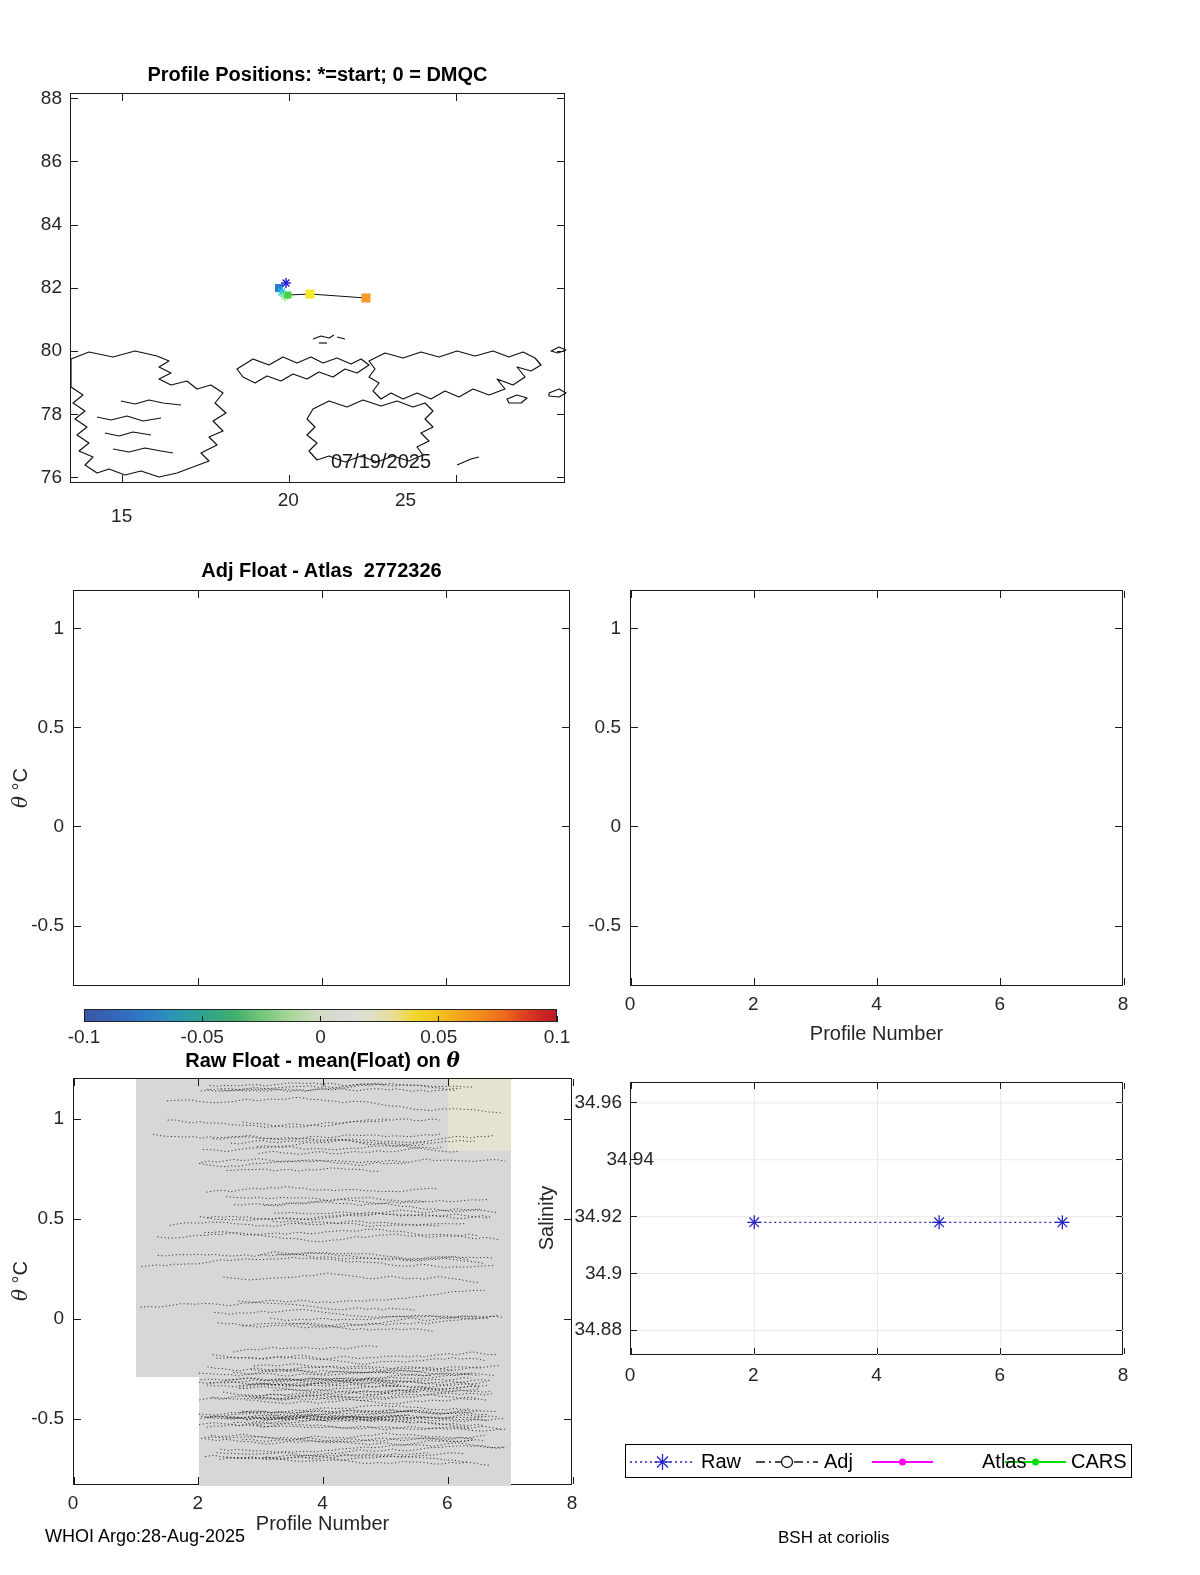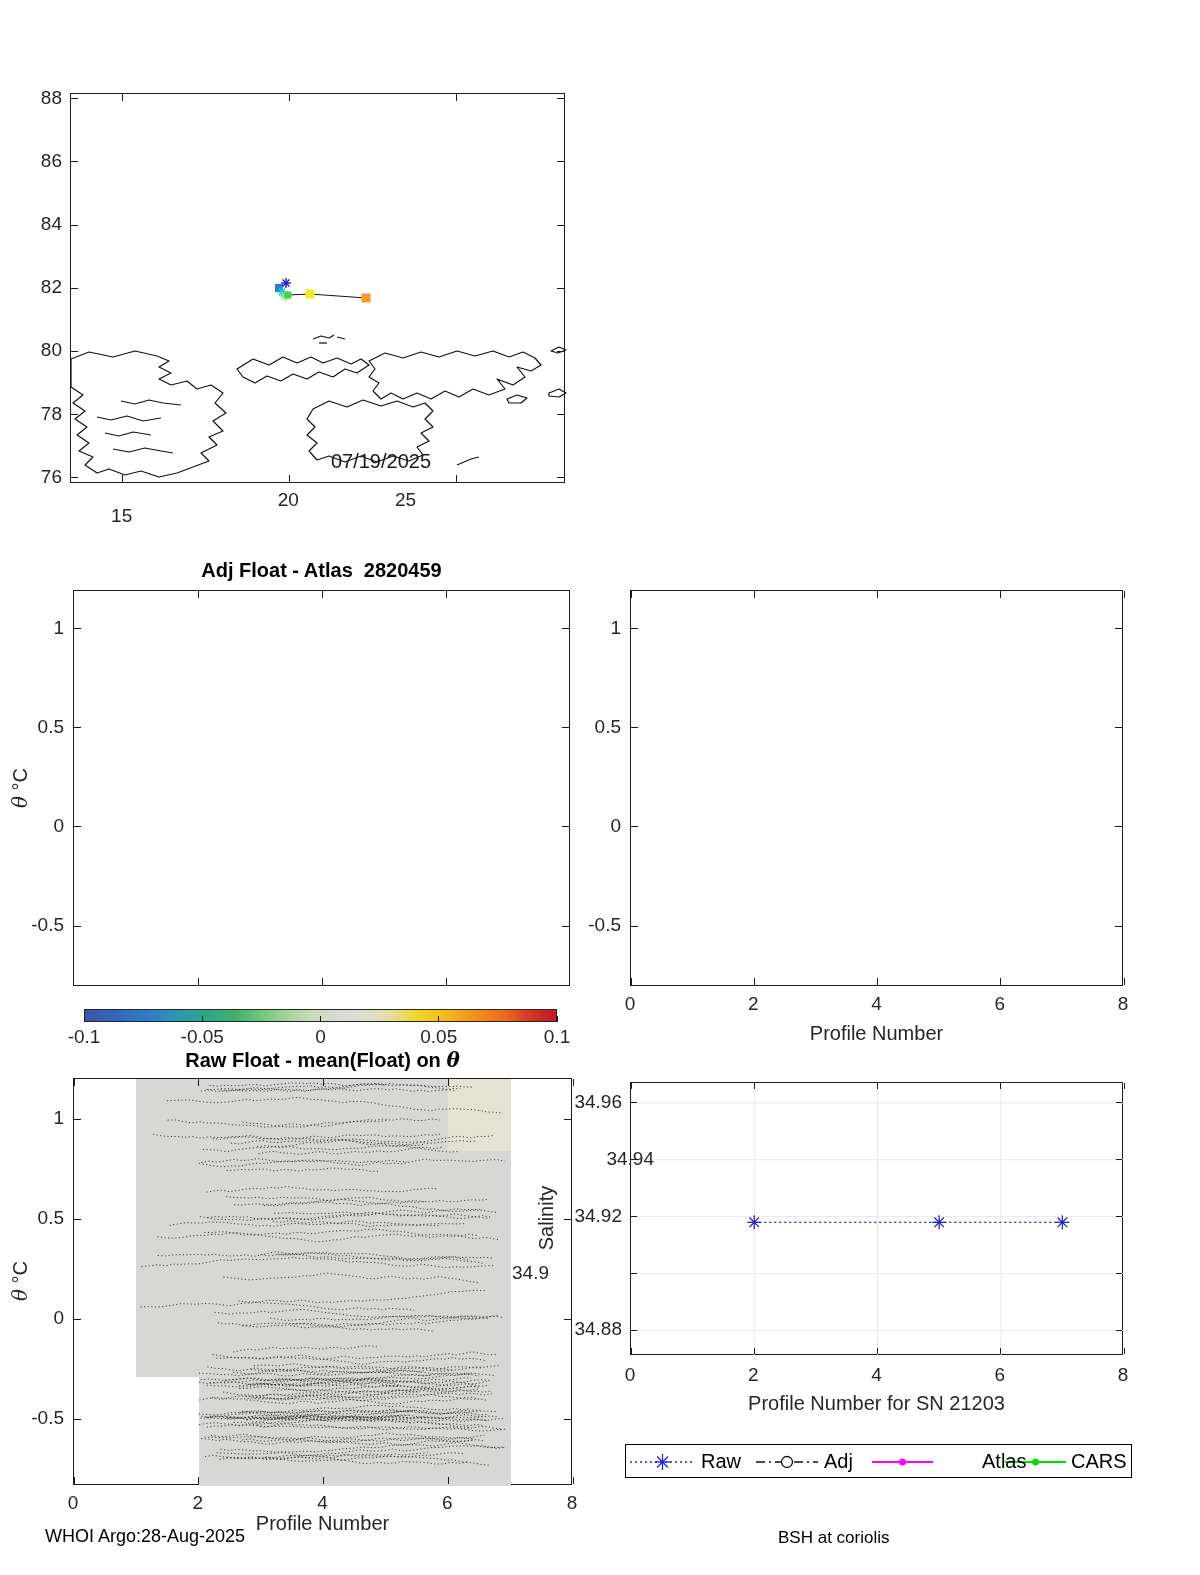--- a/index.html
+++ b/index.html
@@ -19,21 +19,22 @@
   .footertext{position:absolute;font-size:18px;color:#000;white-space:pre;}
   .cell{position:absolute;}
   sup{font-size:13px;}
   svg{position:absolute;left:0;top:0;overflow:visible;}
 </style>
 </head>
 <body>
 
 <div class="fig">
 
-  <div class="title" style="left:73px;top:559px;width:497px;">Adj Float - Atlas  2820459</div>
+  <div class="title" style="left:70px;top:63px;width:495px;">Profile Positions: *=start; 0 = DMQC</div>
+  <div class="title" style="left:73px;top:559px;width:497px;">Adj Float - Atlas  2772326</div>
   <div class="title" style="left:73px;top:1048px;width:499px;"><span>Raw Float - mean(Float) on </span><span class="th">θ</span></div>
 
   <div class="axes" id="ax-map" style="left:70px;top:93px;width:495px;height:390px;">
       <svg width="495" height="390" viewBox="0 0 495 390">
         <path d="M0,265L18,258L42,263L64,257L86,262L98,267L88,273L100,279L88,285L100,291L116,287L126,295L140,291L152,299L144,309L155,319L142,327L152,337L138,343L146,351L130,359L138,367L122,373L106,379L88,383L70,377L54,381L38,375L26,379L14,371L22,363L8,357L18,349L6,341L16,333L4,325L14,317L2,309L12,301L0,293Z" fill="none" stroke="#111" stroke-width="1.2" stroke-linejoin="round"></path>
         <path d="M26,323L40,326L56,322L72,327L90,324" fill="none" stroke="#111" stroke-width="1.2" stroke-linejoin="round"></path>
         <path d="M34,339L48,342L62,338L80,341" fill="none" stroke="#111" stroke-width="1.2" stroke-linejoin="round"></path>
         <path d="M42,355L58,358L74,354L90,357L102,359" fill="none" stroke="#111" stroke-width="1.2" stroke-linejoin="round"></path>
         <path d="M50,307L64,310L78,306L92,309L110,311" fill="none" stroke="#111" stroke-width="1.2" stroke-linejoin="round"></path>
         <path d="M166,275L182,265L198,271L212,263L226,269L240,263L252,269L266,264L280,270L290,265L298,271L286,279L274,275L262,283L248,278L236,285L222,280L210,287L196,282L184,289L172,283Z" fill="none" stroke="#111" stroke-width="1.2" stroke-linejoin="round"></path>
@@ -293,21 +294,20 @@
       <div class="tick" style="top: 246.906px; right: 0px; height: 1px; width: 6px;"></div>
     </div>
 
   <div class="cbar" id="cbar" style="left: 84px; top: 1009px; width: 473px; height: 13px; background: linear-gradient(to right, rgb(58, 87, 167) 0%, rgb(52, 103, 189) 7%, rgb(46, 127, 198) 14%, rgb(43, 153, 176) 20%, rgb(46, 165, 135) 26%, rgb(67, 176, 108) 32%, rgb(119, 200, 124) 38%, rgb(171, 215, 156) 44%, rgb(207, 218, 190) 49%, rgb(216, 218, 210) 53%, rgb(220, 220, 214) 57%, rgb(224, 223, 200) 61%, rgb(232, 220, 138) 66%, rgb(240, 216, 41) 70%, rgb(244, 200, 29) 74%, rgb(245, 168, 28) 79%, rgb(242, 138, 27) 84%, rgb(237, 106, 28) 89%, rgb(225, 66, 31) 93%, rgb(204, 39, 35) 97%, rgb(192, 26, 37) 100%);"></div>
 
   <div class="axlabel rot" style="left:-40px;top:776px;width:120px;height:24px;"><span class="th">θ</span><span> °C</span></div>
   <div class="axlabel rot" style="left:-40px;top:1269px;width:120px;height:24px;"><span class="th">θ</span><span> °C</span></div>
   <div class="axlabel rot" style="left:487px;top:1206px;width:120px;height:24px;">Salinity</div>
   <div class="axlabel" style="left:630px;top:1022px;width:493px;">Profile Number</div>
   <div class="axlabel" style="left:73px;top:1512px;width:499px;">Profile Number</div>
-  <div class="axlabel" style="left:630px;top:1392px;width:493px;">Profile Number for SN 21203</div>
 
   <div class="legendbox" id="legend" style="left:625px;top:1444px;width:507px;height:34px;">
       <svg width="505" height="32" viewBox="0 0 505 32">
         <line x1="4" y1="17" x2="69" y2="17" stroke="#2424c8" stroke-width="1.3" stroke-dasharray="2 3"></line>
         <g stroke="#2424c8" stroke-width="1.3" fill="none">
           <line x1="28.5" y1="17" x2="44.5" y2="17"></line>
           <line x1="36.5" y1="9" x2="36.5" y2="25"></line>
           <line x1="31.06" y1="11.559999999999999" x2="41.94" y2="22.44"></line>
           <line x1="31.06" y1="22.44" x2="41.94" y2="11.559999999999999"></line>
         </g>
@@ -369,15 +369,15 @@
     <div class="ticklabel" style="left: -46px; top: 1308px; width: 110px; text-align: right;">0</div>
     <div class="ticklabel" style="left: -46px; top: 1408px; width: 110px; text-align: right;">-0.5</div>
     <div class="ticklabel" style="left: 570px; top: 1365px; width: 120px; text-align: center; font-size: 19px;">0</div>
     <div class="ticklabel" style="left: 693.25px; top: 1365px; width: 120px; text-align: center; font-size: 19px;">2</div>
     <div class="ticklabel" style="left: 816.5px; top: 1365px; width: 120px; text-align: center; font-size: 19px;">4</div>
     <div class="ticklabel" style="left: 939.75px; top: 1365px; width: 120px; text-align: center; font-size: 19px;">6</div>
     <div class="ticklabel" style="left: 1063px; top: 1365px; width: 120px; text-align: center; font-size: 19px;">8</div>
     <div class="ticklabel" style="left: 512px; top: 1091.91px; width: 110px; text-align: right;">34.96</div>
     <div class="ticklabel" style="left: 512px; top: 1148.78px; width: 110px; text-align: right; padding-left: 32px;">34.94</div>
     <div class="ticklabel" style="left: 512px; top: 1205.66px; width: 110px; text-align: right;">34.92</div>
-    <div class="ticklabel" style="left: 512px; top: 1262.53px; width: 110px; ">34.9</div>
+    <div class="ticklabel" style="left: 512px; top: 1262.53px; width: 110px; text-align: right;">34.9</div>
     <div class="ticklabel" style="left: 512px; top: 1319.41px; width: 110px; text-align: right;">34.88</div>
   </div>
 
 </body></html>

